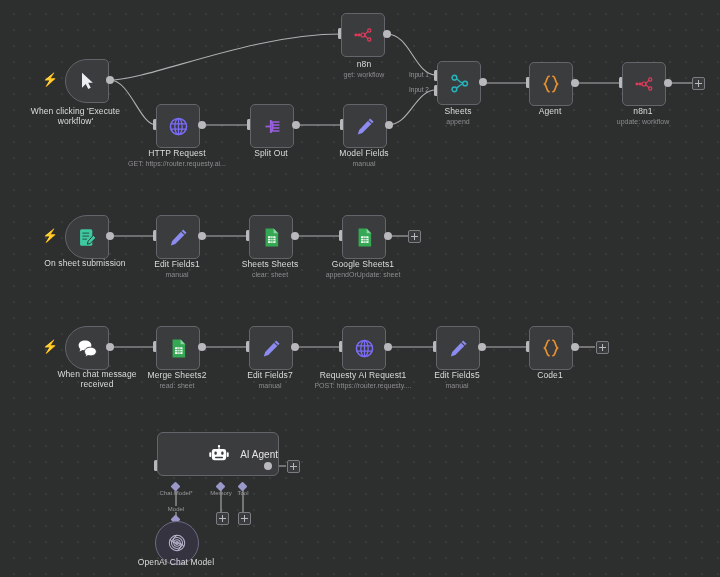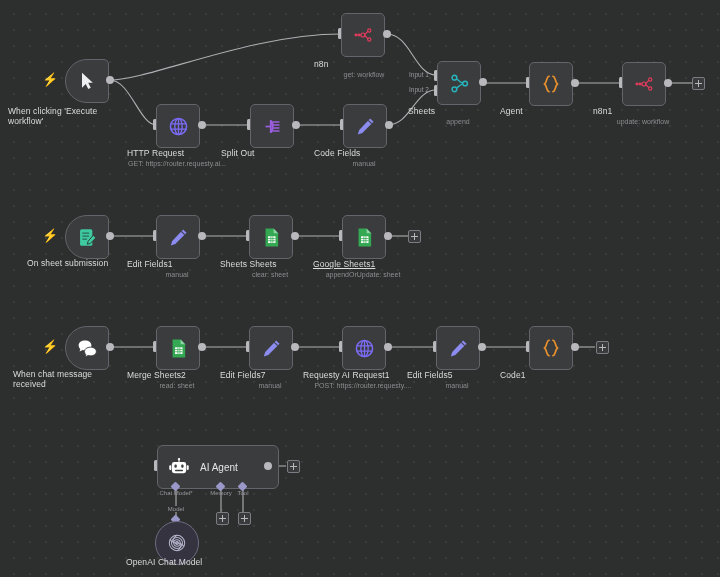--- a/index.html
+++ b/index.html
@@ -31,21 +31,21 @@
   }
   .box.wide{
     width:110px;height:42px;border-radius:6px;
     justify-content:flex-start;padding-left:10px;gap:10px;
   }
   .box.round{
     width:42px;height:42px;border-radius:50%;
     background:#34333f;border:1px solid #6d6b80;
   }
   .caption{
-    position:absolute;text-align:left;
+    position:absolute;text-align:center;
     color:#dcdcdc;font-size:8.5px;line-height:10px;
     letter-spacing:.1px;white-space:nowrap;
   }
   .caption.wrap{white-space:normal;line-height:10px;}
   .subcaption{
     position:absolute;text-align:center;
     color:#8d8d90;font-size:7px;line-height:9px;white-space:nowrap;
   }
 
   
@@ -167,21 +167,21 @@
 
   <div class="node">
     <div class="port in" style="left:340px;top:119px;"></div>
     <div class="box" style="left:343px;top:104px;">
       <svg class="icon" width="21" height="21" viewBox="0 0 24 24">
         <path d="M17.3 2.8 L21.2 6.7 L8.4 19.5 L3.2 21.1 L4.8 15.9 Z" fill="#8b8bf0"></path>
         <path d="M15.2 4.9 L19.1 8.8" stroke="#3b3c3e" stroke-width="1.2"></path>
       </svg>
     </div>
     <div class="port out" style="left:385px;top:121px;"></div>
-    <div class="caption" style="left:314px;top:148px;width:100px;">Code Fields</div>
+    <div class="caption" style="left:314px;top:148px;width:100px;">Model Fields</div>
     <div class="subcaption" style="left:314px;top:159px;width:100px;">manual</div>
   </div>
 
   <div class="node">
     <div class="port in" style="left:338px;top:28px;"></div>
     <div class="box" style="left:341px;top:13px;">
       <svg class="icon" width="22" height="22" viewBox="0 0 26 26">
         <g stroke="#e03b5b" stroke-width="1.4" fill="none">
           <path d="M6 13 H11 M14.5 13 L19 8.5 M14.5 13 L19 17.5"></path>
         </g>
@@ -308,34 +308,34 @@
         <g fill="#ffffff">
             <rect x="8" y="10.6" width="8.6" height="7.6" rx="0.6"></rect>
           </g>
         <g stroke="#34a853" stroke-width="0.9">
           <path d="M8 13.2 H16.6 M8 15.7 H16.6 M11.3 10.6 V18.2 M13.6 10.6 V18.2"></path>
         </g>
       </svg>
     </div>
     <div class="port out" style="left:384px;top:232px;"></div>
     <div class="plusbtn" style="left:408px;top:230px;"></div>
-    <div class="caption" style="left:313px;top:259px;width:100px;text-decoration:underline;">Google Sheets1</div>
+    <div class="caption" style="left:313px;top:259px;width:100px;">Google Sheets1</div>
     <div class="subcaption" style="left:303px;top:270px;width:120px;">appendOrUpdate: sheet</div>
   </div>
 
   <div class="node">
     <div class="bolt" style="left:42px;top:340px;">⚡</div>
     <div class="box trigger" style="left:65px;top:326px;">
       <svg class="icon" width="23" height="23" viewBox="0 0 26 26">
         <path d="M3 9.5 C3 6.2 6 4 10.2 4 C14.4 4 17.4 6.2 17.4 9.5 C17.4 12.8 14.4 15 10.2 15 C9.2 15 8.3 14.9 7.5 14.7 L4 16.4 L4.9 13.5 C3.7 12.5 3 11.1 3 9.5 Z" fill="#ffffff"></path>
         <path d="M9.6 16.4 C9.6 13.5 12.4 11.5 16.2 11.5 C20.1 11.5 23 13.5 23 16.4 C23 19.3 20.1 21.3 16.2 21.3 C15.3 21.3 14.4 21.2 13.6 21 L10.2 22.6 L11.1 20 C10.2 19.1 9.6 17.8 9.6 16.4 Z" fill="#ffffff" stroke="#3b3c3e" stroke-width="1"></path>
       </svg>
     </div>
     <div class="port out" style="left:106px;top:343px;"></div>
-    <div class="caption wrap" style="left:13px;top:369px;width:126px;">
+    <div class="caption wrap" style="left:34px;top:369px;width:126px;">
       <span>When chat message</span><br>
       <span>received</span>
     </div>
   </div>
 
   <div class="node">
     <div class="port in" style="left:153px;top:341px;"></div>
     <div class="box" style="left:156px;top:326px;">
       <svg class="icon" width="21" height="21" viewBox="0 0 24 24">
         <path d="M5.2 1.8 H14.4 L19.6 7 V22.2 H5.2 Z" fill="#34a853"></path>
@@ -403,21 +403,21 @@
         </g>
       </svg>
     </div>
     <div class="port out" style="left:571px;top:343px;"></div>
     <div class="plusbtn" style="left:596px;top:341px;"></div>
     <div class="caption" style="left:500px;top:370px;width:100px;">Code1</div>
   </div>
 
   <div class="node">
     <div class="port in" style="left:154px;top:460px;"></div>
-    <div class="box wide" style="left:157px;top:445px;">
+    <div class="box wide" style="left:157px;top:432px;justify-content:flex-end;">
       <svg class="icon" width="22" height="22" viewBox="0 0 24 24">
         <rect x="4.2" y="6.6" width="15.6" height="12.2" rx="2.6" fill="#ffffff"></rect>
         <circle cx="12" cy="3.4" r="1.3" fill="#ffffff"></circle>
         <rect x="11.4" y="4.2" width="1.2" height="2.6" fill="#ffffff"></rect>
         <rect x="1.4" y="10" width="2.2" height="5.2" rx="1" fill="#ffffff"></rect>
         <rect x="20.4" y="10" width="2.2" height="5.2" rx="1" fill="#ffffff"></rect>
         <g fill="#3b3c3e">
           <rect x="7" y="9.4" width="2.6" height="3.4" rx="1.1"></rect>
           <rect x="14.4" y="9.4" width="2.6" height="3.4" rx="1.1"></rect>
           <rect x="7.6" y="15.1" width="8.8" height="1.5" rx="0.7"></rect>

